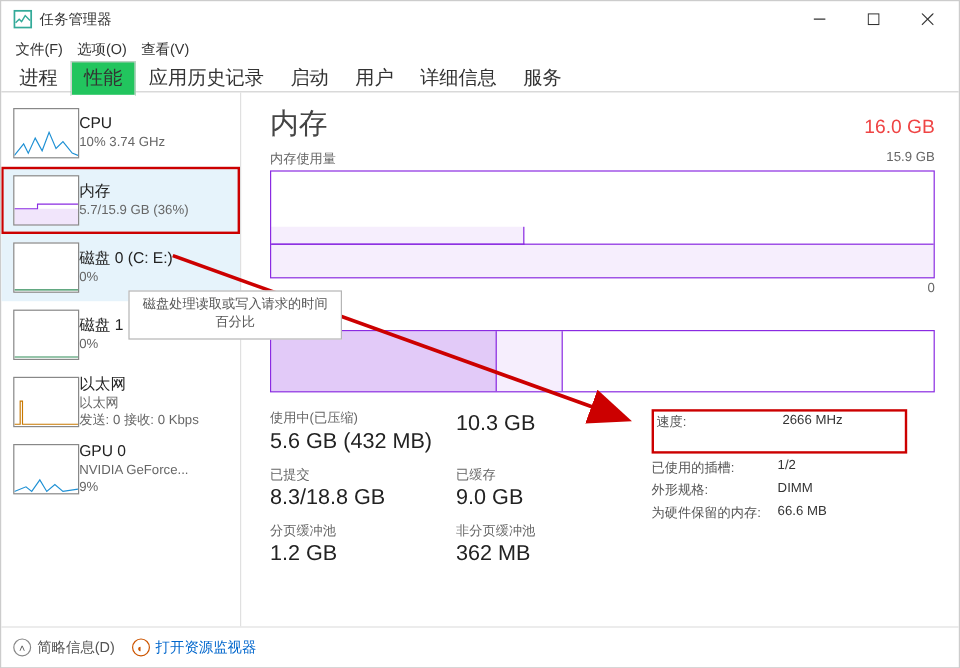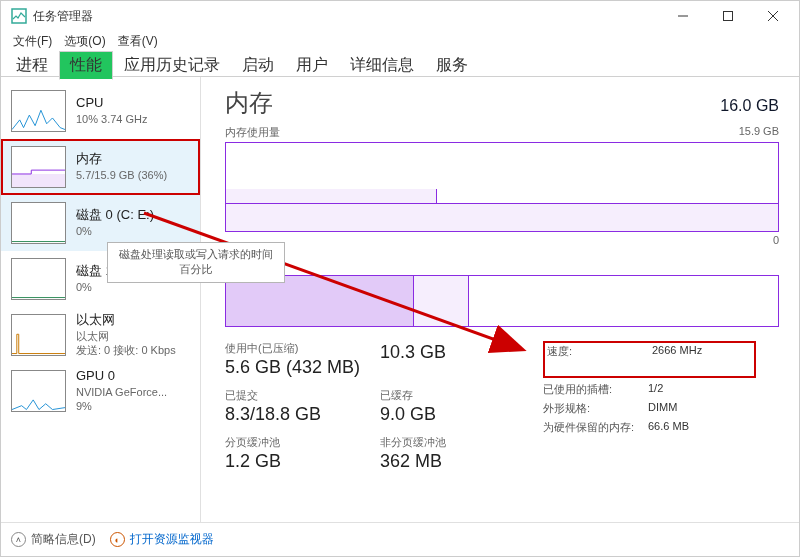--- a/index.html
+++ b/index.html
@@ -18,34 +18,34 @@
 .menubar span { padding: 2px 6px; }
 
 
 .tabs { height: 24px; display: flex; align-items: center; padding: 0 4px; border-bottom: 1px solid #d0d0d0; font-size: 16px; }
 .tabs .tab { padding: 3px 10px; border: 1px solid transparent; position: relative; top: 1px; }
 .tabs .tab.active { border: 1px solid #d0d0d0; border-bottom: 1px solid #fff; background: #22c55e; }
 
 
 .main { display: flex; height: calc(100% - 30px - 22px - 24px - 34px); }
 .sidebar { width: 200px; border-right: 1px solid #e0e0e0; overflow: hidden; padding-top: 6px; }
-.side-item { display: flex; align-items: center; height: 56px; padding: 6px 8px; gap: 10px; border: 2px solid transparent; }
+.side-item { display: flex; align-items: center; height: 56px; padding: 6px 8px; border: 2px solid transparent; }
 .side-item.selected { border: 2px solid #c00; background: #e6f3fb; }
 .side-item.hover { background: #e6f3fb; }
 .thumb { width: 55px; height: 42px; border: 1px solid #888; position: relative; background: #fff; }
 .thumb svg { position: absolute; inset: 0; }
 .side-text { display: flex; flex-direction: column; line-height: 1.3; }
 .side-text .s-title { font-size: 13px; color: #222; }
 .side-text .s-val { font-size: 11px; color: #666; }
 
 
 .detail { flex: 1; padding: 10px 20px 10px 24px; position: relative; }
 .d-header { display: flex; justify-content: space-between; align-items: baseline; }
 .d-header .d-title { font-size: 24px; color: #444; }
-.d-header .d-total { font-size: 16px; color: #0f172a; }
+.d-header .d-total { font-size: 16px; color: #ef4444; }
 .d-sub { display: flex; justify-content: space-between; font-size: 11px; color: #666; margin-top: 6px; }
 .chart1 { height: 90px; border: 1px solid #8a2be2; margin-top: 2px; position: relative; background: #fff; }
 .chart1 .fill { position: absolute; left: 0; right: 0; bottom: 0; height: 32%; background: rgba(138,43,226,0.08); border-top: 1px solid #8a2be2; }
 .chart1 .fill::before { content: ""; position: absolute; left: 0; width: 38%; bottom: 100%; height: 14px; border-right: 1px solid #8a2be2; border-bottom: 1px solid #8a2be2; background: rgba(138,43,226,0.08); }
 .axis-lbl-r { text-align: right; font-size: 11px; color: #666; margin-top: 2px; }
 .d-sub2 { font-size: 11px; color: #666; margin-top: 12px; }
 .chart2 { height: 52px; border: 1px solid #8a2be2; margin-top: 2px; position: relative; }
 .chart2 .seg { position: absolute; top: 0; bottom: 0; }
 .chart2 .seg.used { left: 0; width: 34%; background: rgba(138,43,226,0.25); border-right: 1px solid #8a2be2; }
 .chart2 .seg.mid { left: 34%; width: 10%; background: rgba(138,43,226,0.08); border-right: 1px solid #8a2be2; }

